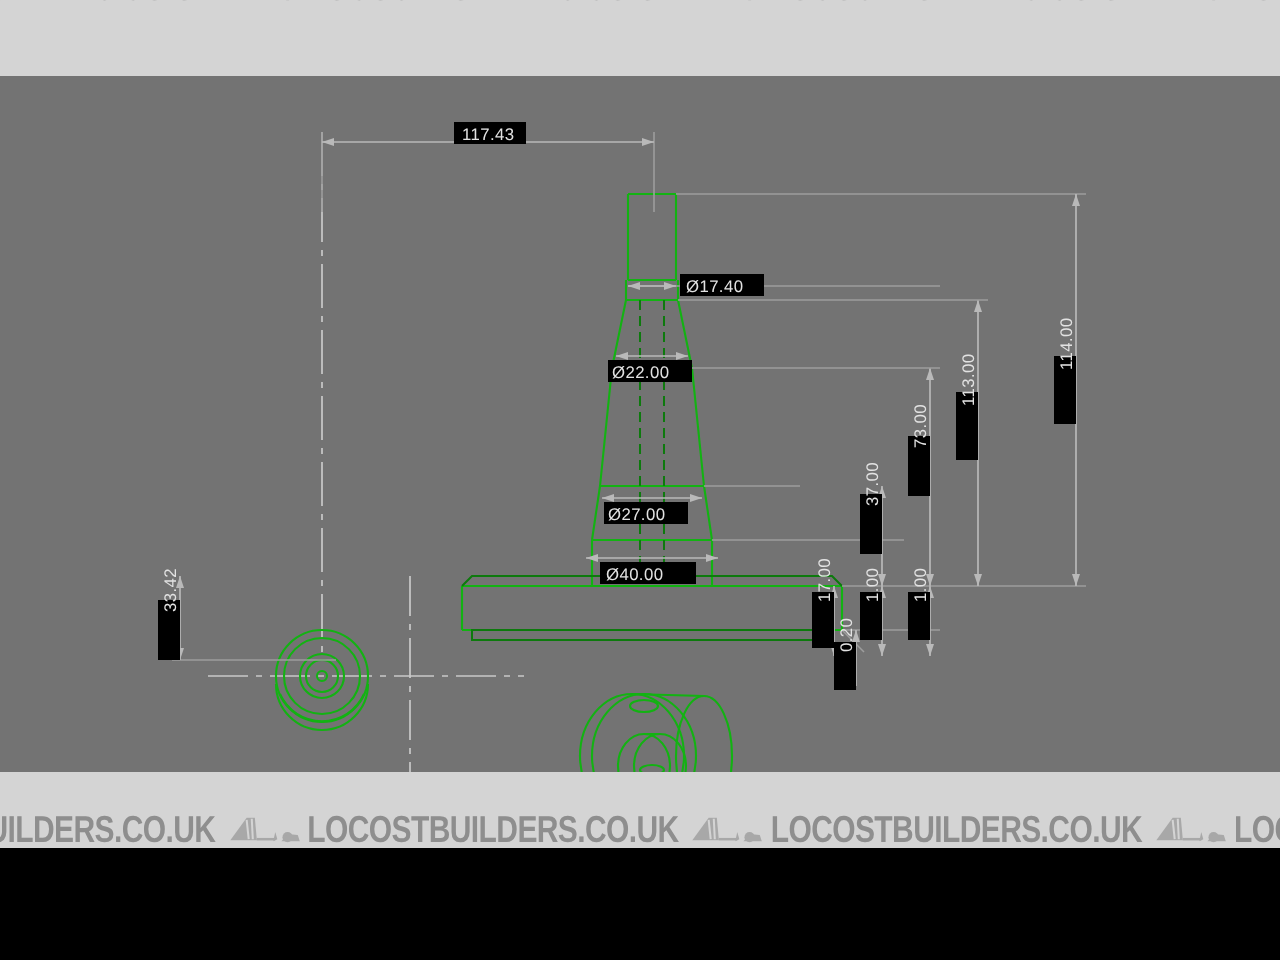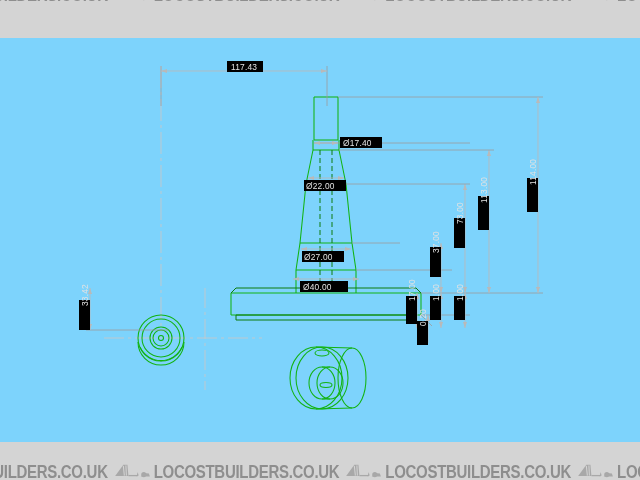--- a/index.html
+++ b/index.html
@@ -1,17 +1,17 @@
 <!DOCTYPE html>
 <html><head>
 <meta charset="utf-8">
 <style>
   html,body{margin:0;padding:0;background:#000;}
   body{width:640px;height:480px;overflow:hidden;font-family:"Liberation Sans",sans-serif;}
-  #stage{position:relative;width:640px;height:480px;background:#7dd3fc;}
+  #stage{position:relative;width:640px;height:424px;background:#737373;}
 
   
   .wm-band{position:absolute;left:0;width:640px;height:38px;background:#d4d4d4;overflow:hidden;}
   .wm-top{top:0;}
   .wm-bot{bottom:0;}
   .wm-strip{position:absolute;display:flex;align-items:center;white-space:nowrap;}
   .wm-unit{display:flex;align-items:center;flex-shrink:0;}
   .wm-text{font-family:"Liberation Sans",sans-serif;font-weight:bold;font-size:15px;
     letter-spacing:-0.3px;color:#8e8e8e;transform:scaleY(1.25);transform-origin:center;}
   .wm-logo{width:46px;height:22px;flex-shrink:0;opacity:.62;}

